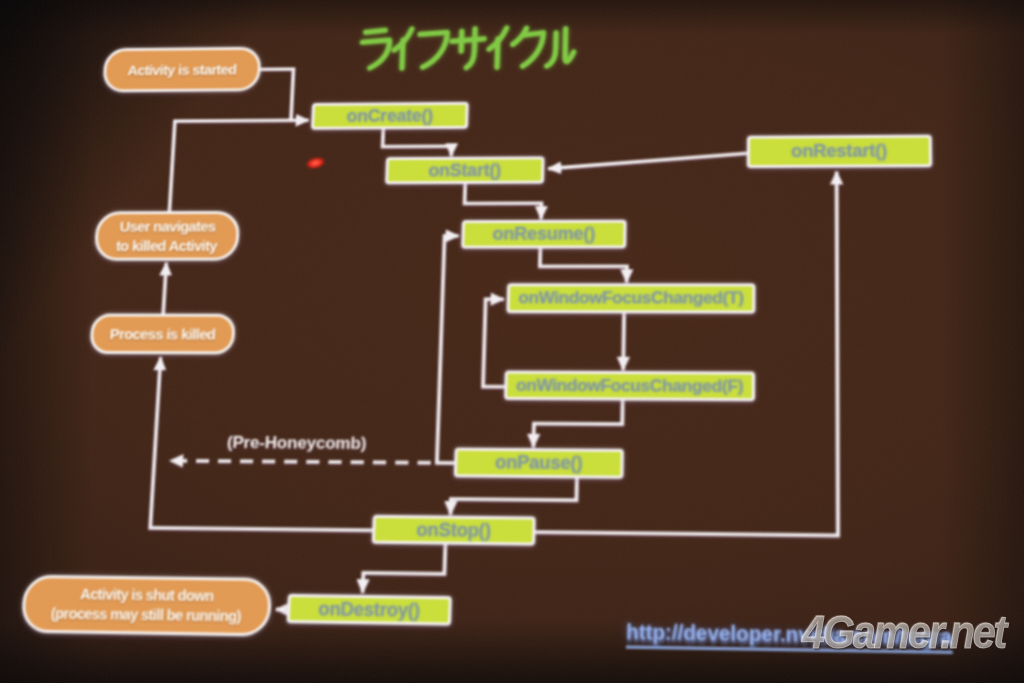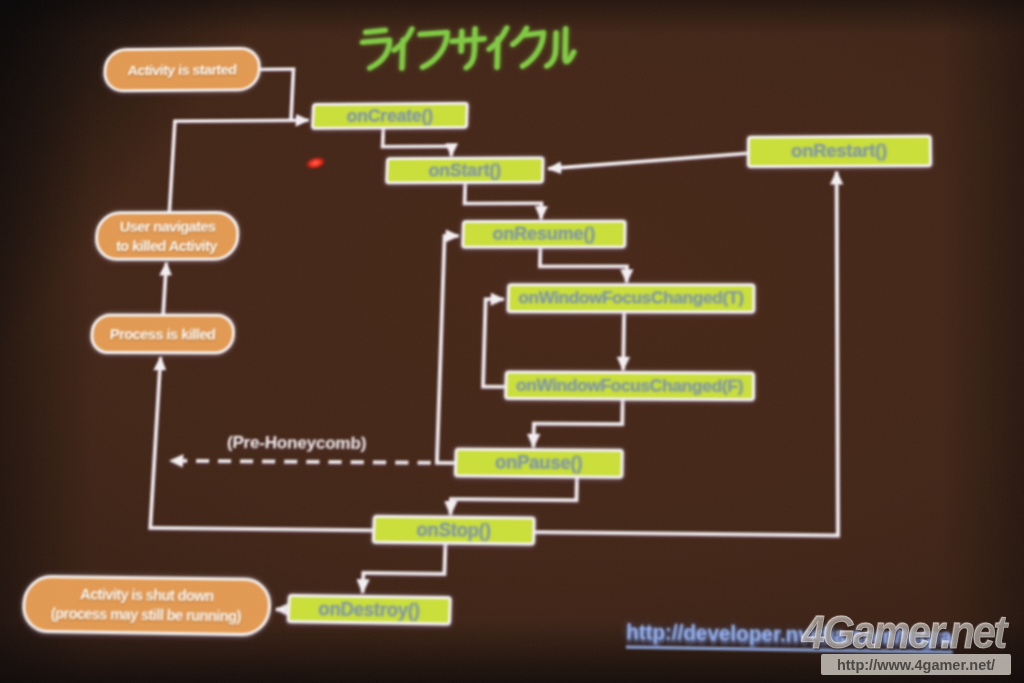--- a/index.html
+++ b/index.html
@@ -153,21 +153,20 @@
       <span>onDestroy()</span>
       </div>
 
     <div id="prehoney">(Pre-Honeycomb)</div>
 
     <div id="url">http://developer.nvidia.com/tegra</div>
   </div>
 
   <div id="laser"></div>
   <div id="wm">4Gamer.net</div>
-  <div id="wmurl">http://www.4gamer.net/</div>
 
   <svg class="lyr" width="1024" height="683" style="opacity:0.04;pointer-events:none">
     <filter id="grain">
         <feTurbulence type="fractalNoise" baseFrequency="0.9" numOctaves="2" stitchTiles="stitch"></feTurbulence>
       <feColorMatrix type="matrix" values="0 0 0 0 1  0 0 0 0 1  0 0 0 0 1  0.6 0.6 0.6 0 0"></feColorMatrix>
       </filter>
     <rect width="1024" height="683" filter="url(#grain)"></rect>
   </svg>
 </div>
 

